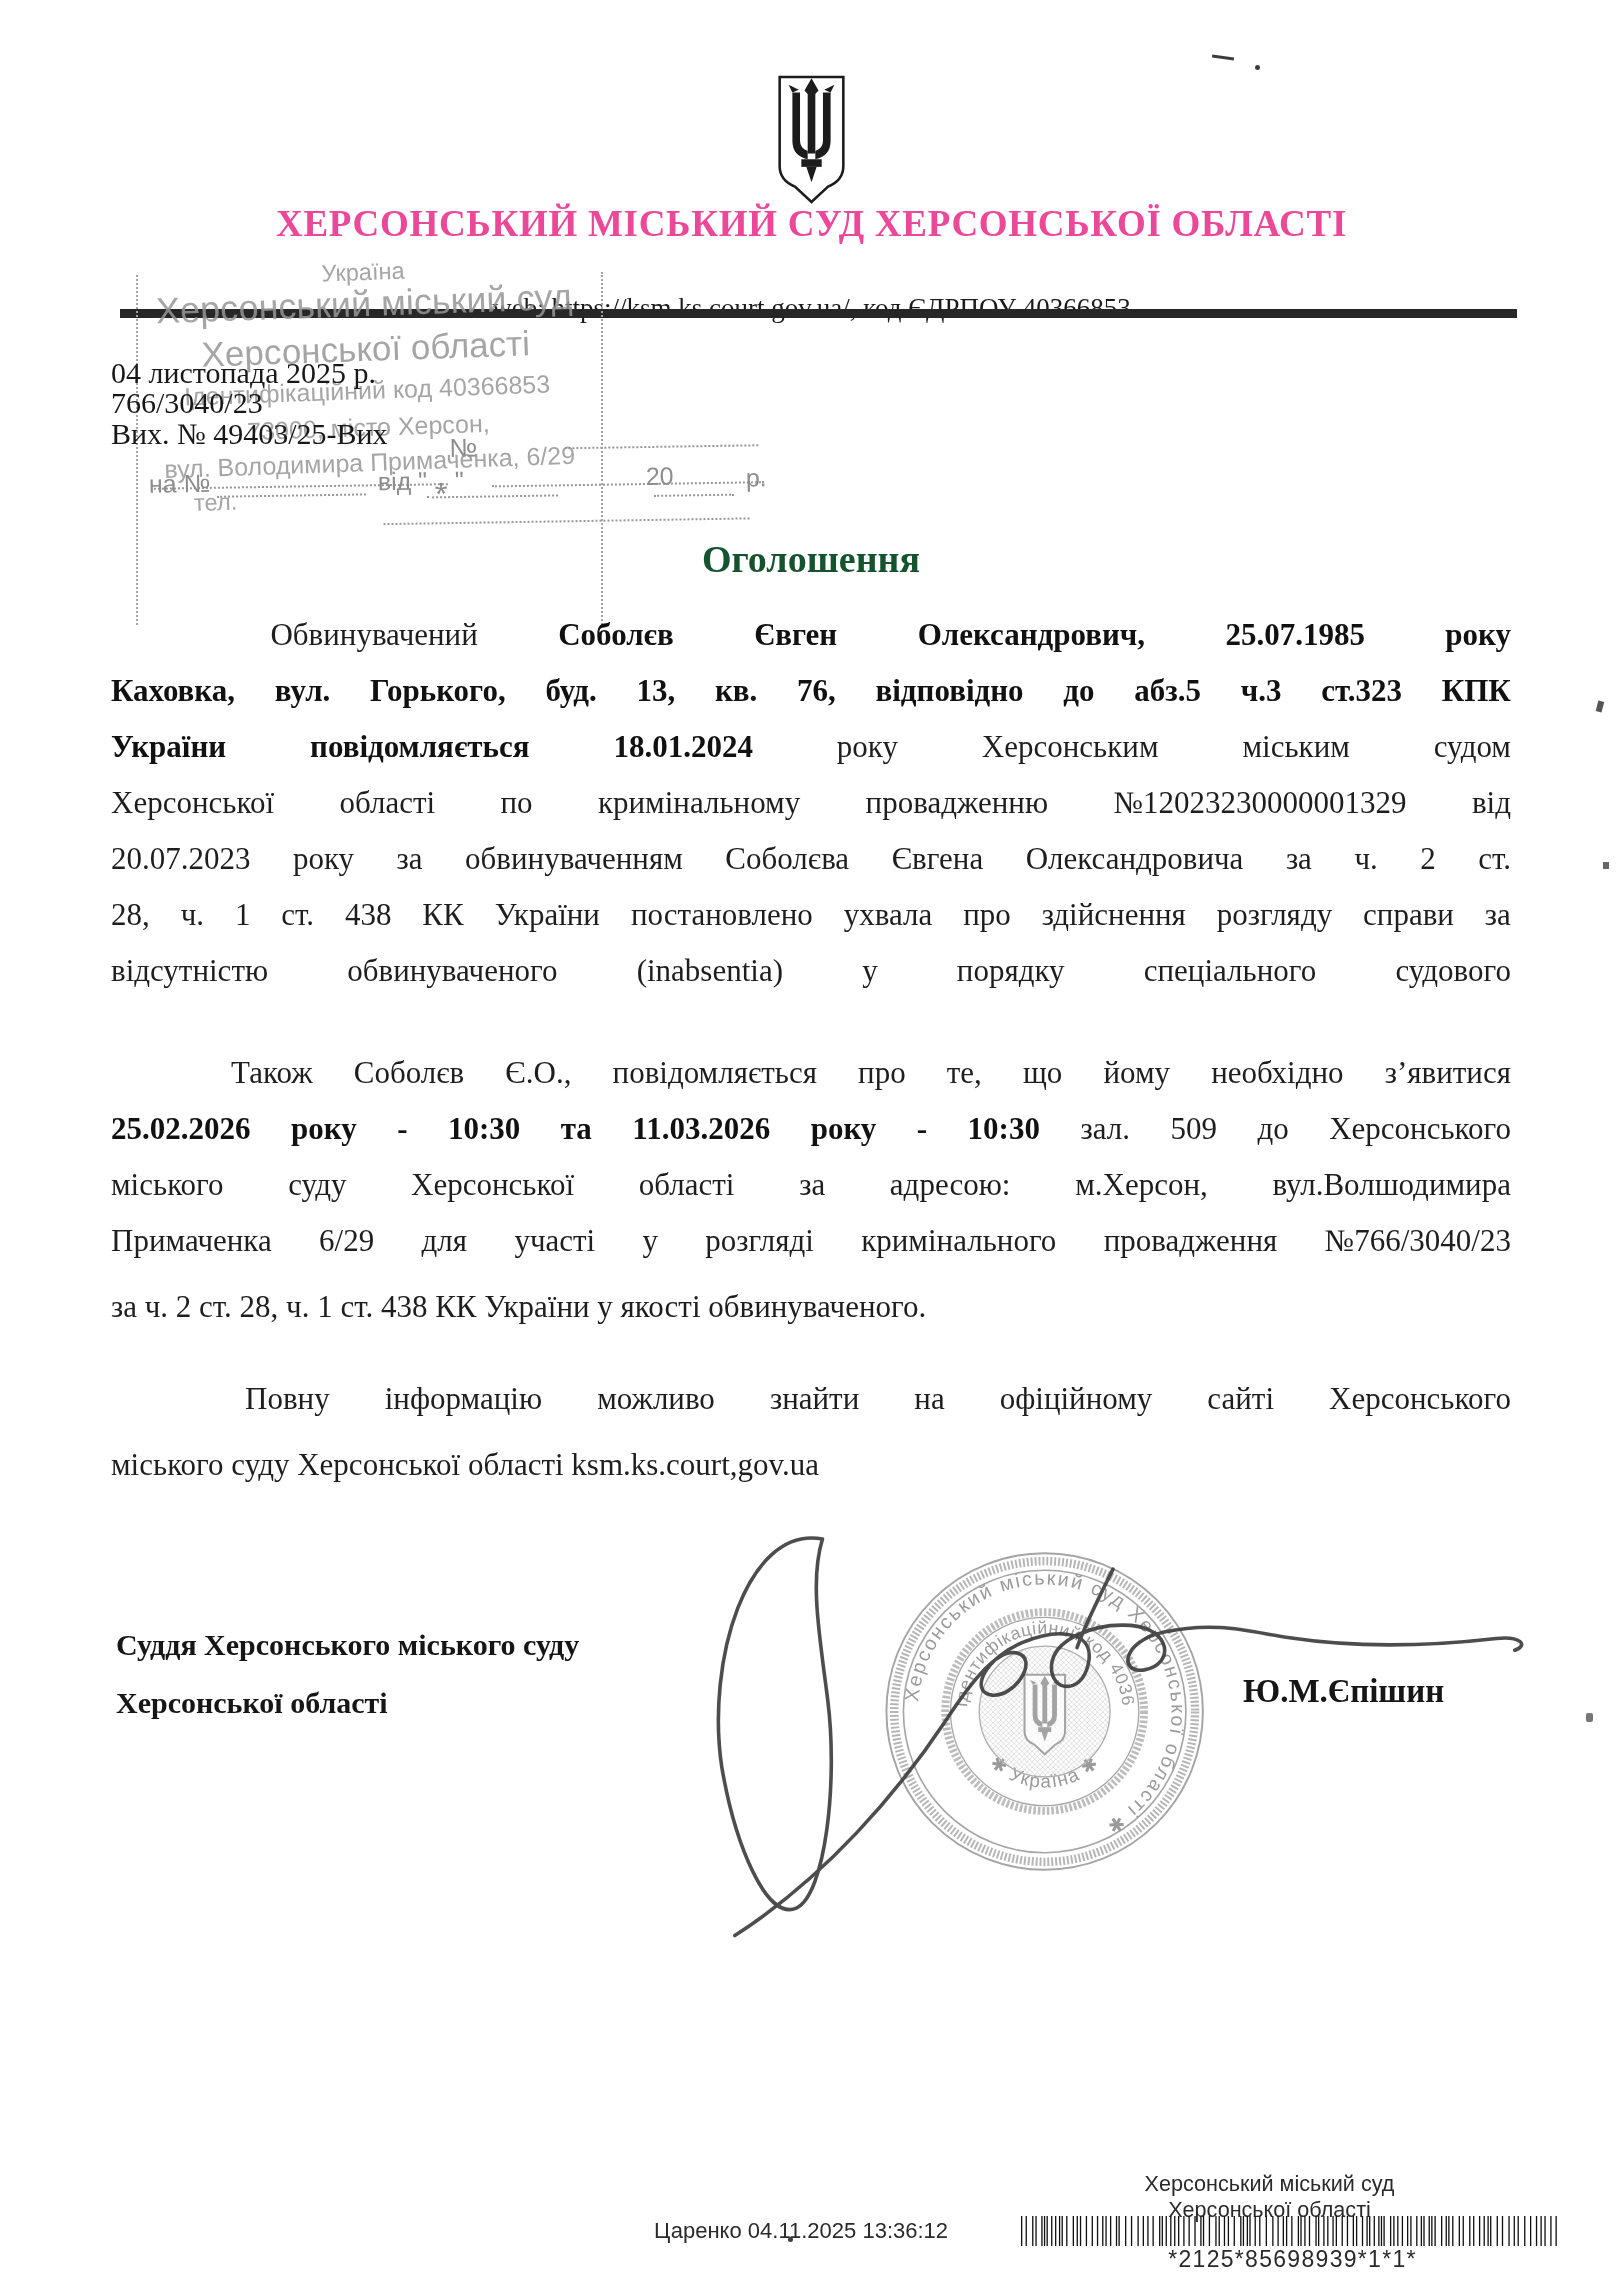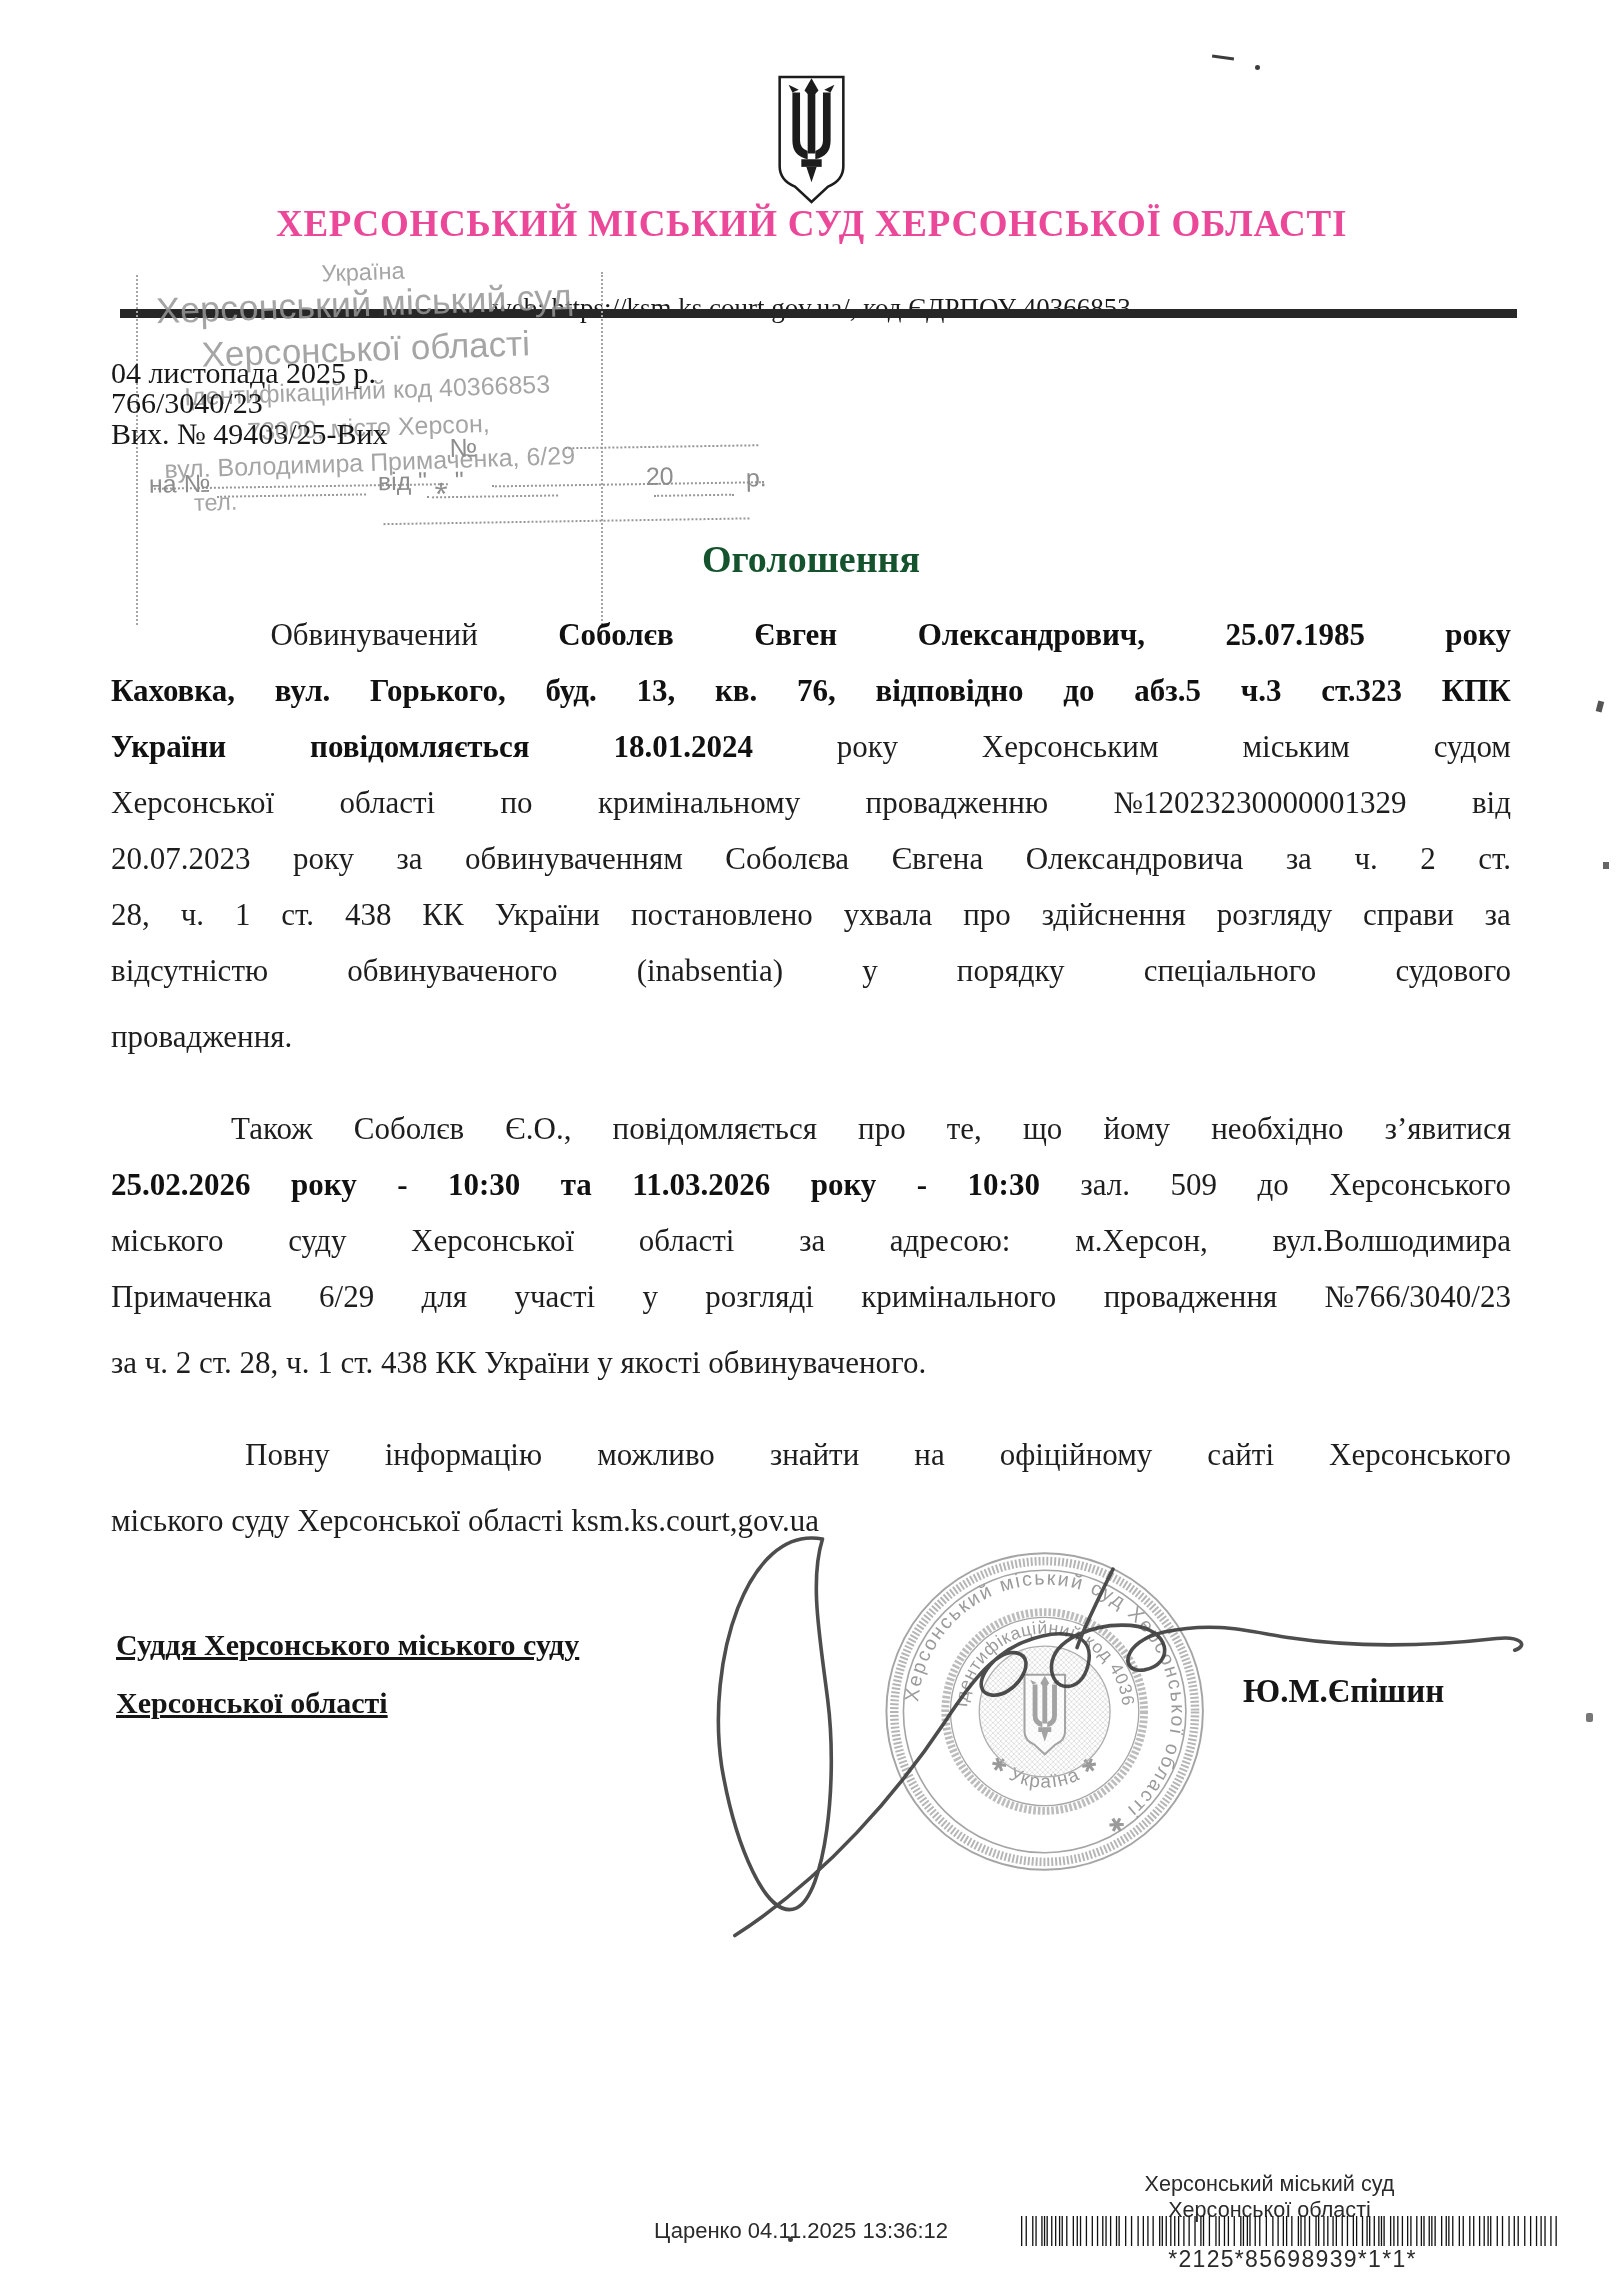--- a/index.html
+++ b/index.html
@@ -38,21 +38,21 @@
   .docbody{left:111px;top:537px;width:1400px;font-size:31px;}
   .doc-title{text-align:center;font-weight:bold;font-size:38px;height:56px;margin-bottom:23.6px;color:#14532d;}
   .para{margin-bottom:46px;}
   .line{height:56px;display:flex;justify-content:space-between;align-items:baseline;}
   .line.plain{display:block;line-height:56px;}
   .indsp{flex:0 0 79px;}
   .w{white-space:nowrap;}
   .b{font-weight:bold;color:#111;}
 
   
-  .judge{left:116px;top:1616px;font-weight:bold;font-size:30px;line-height:58px;color:#161616;text-decoration:underline;}
+  .judge{left:116px;top:1616px;font-weight:bold;font-size:30px;line-height:58px;color:#161616;}
   .judge-name{left:1243px;top:1673px;font-weight:bold;font-size:33px;color:#161616;}
 
   
   .foot{font-family:"Liberation Sans", sans-serif;color:#2a2a2a;}
   .foot-court{left:1073px;top:2171px;width:393px;text-align:center;font-size:21.6px;line-height:26px;}
   .foot-left{left:654px;top:2218px;width:359px;text-align:left;font-size:22px;white-space:nowrap;}
   .foot-caption{left:1021px;top:2246px;width:543px;text-align:center;font-size:23px;letter-spacing:1.3px;}
   .barcode{left:1021px;top:2216px;width:543px;height:30px;}
 
   .speck{position:absolute;background:#3c3c3c;}
@@ -194,21 +194,20 @@
         </div>
         <div class="line">
           <span class="w">відсутністю</span>
           <span class="w">обвинуваченого</span>
           <span class="w">(inabsentia)</span>
           <span class="w">у</span>
           <span class="w">порядку</span>
           <span class="w">спеціального</span>
           <span class="w">судового</span>
         </div>
-        <div class="line plain">провадження.</div>
       </div>
       <div class="para">
         <div class="line">
           <span class="indsp"></span>
           <span class="w">Також</span>
           <span class="w">Соболєв</span>
           <span class="w">Є.О.,</span>
           <span class="w">повідомляється</span>
           <span class="w">про</span>
           <span class="w">те,</span>

